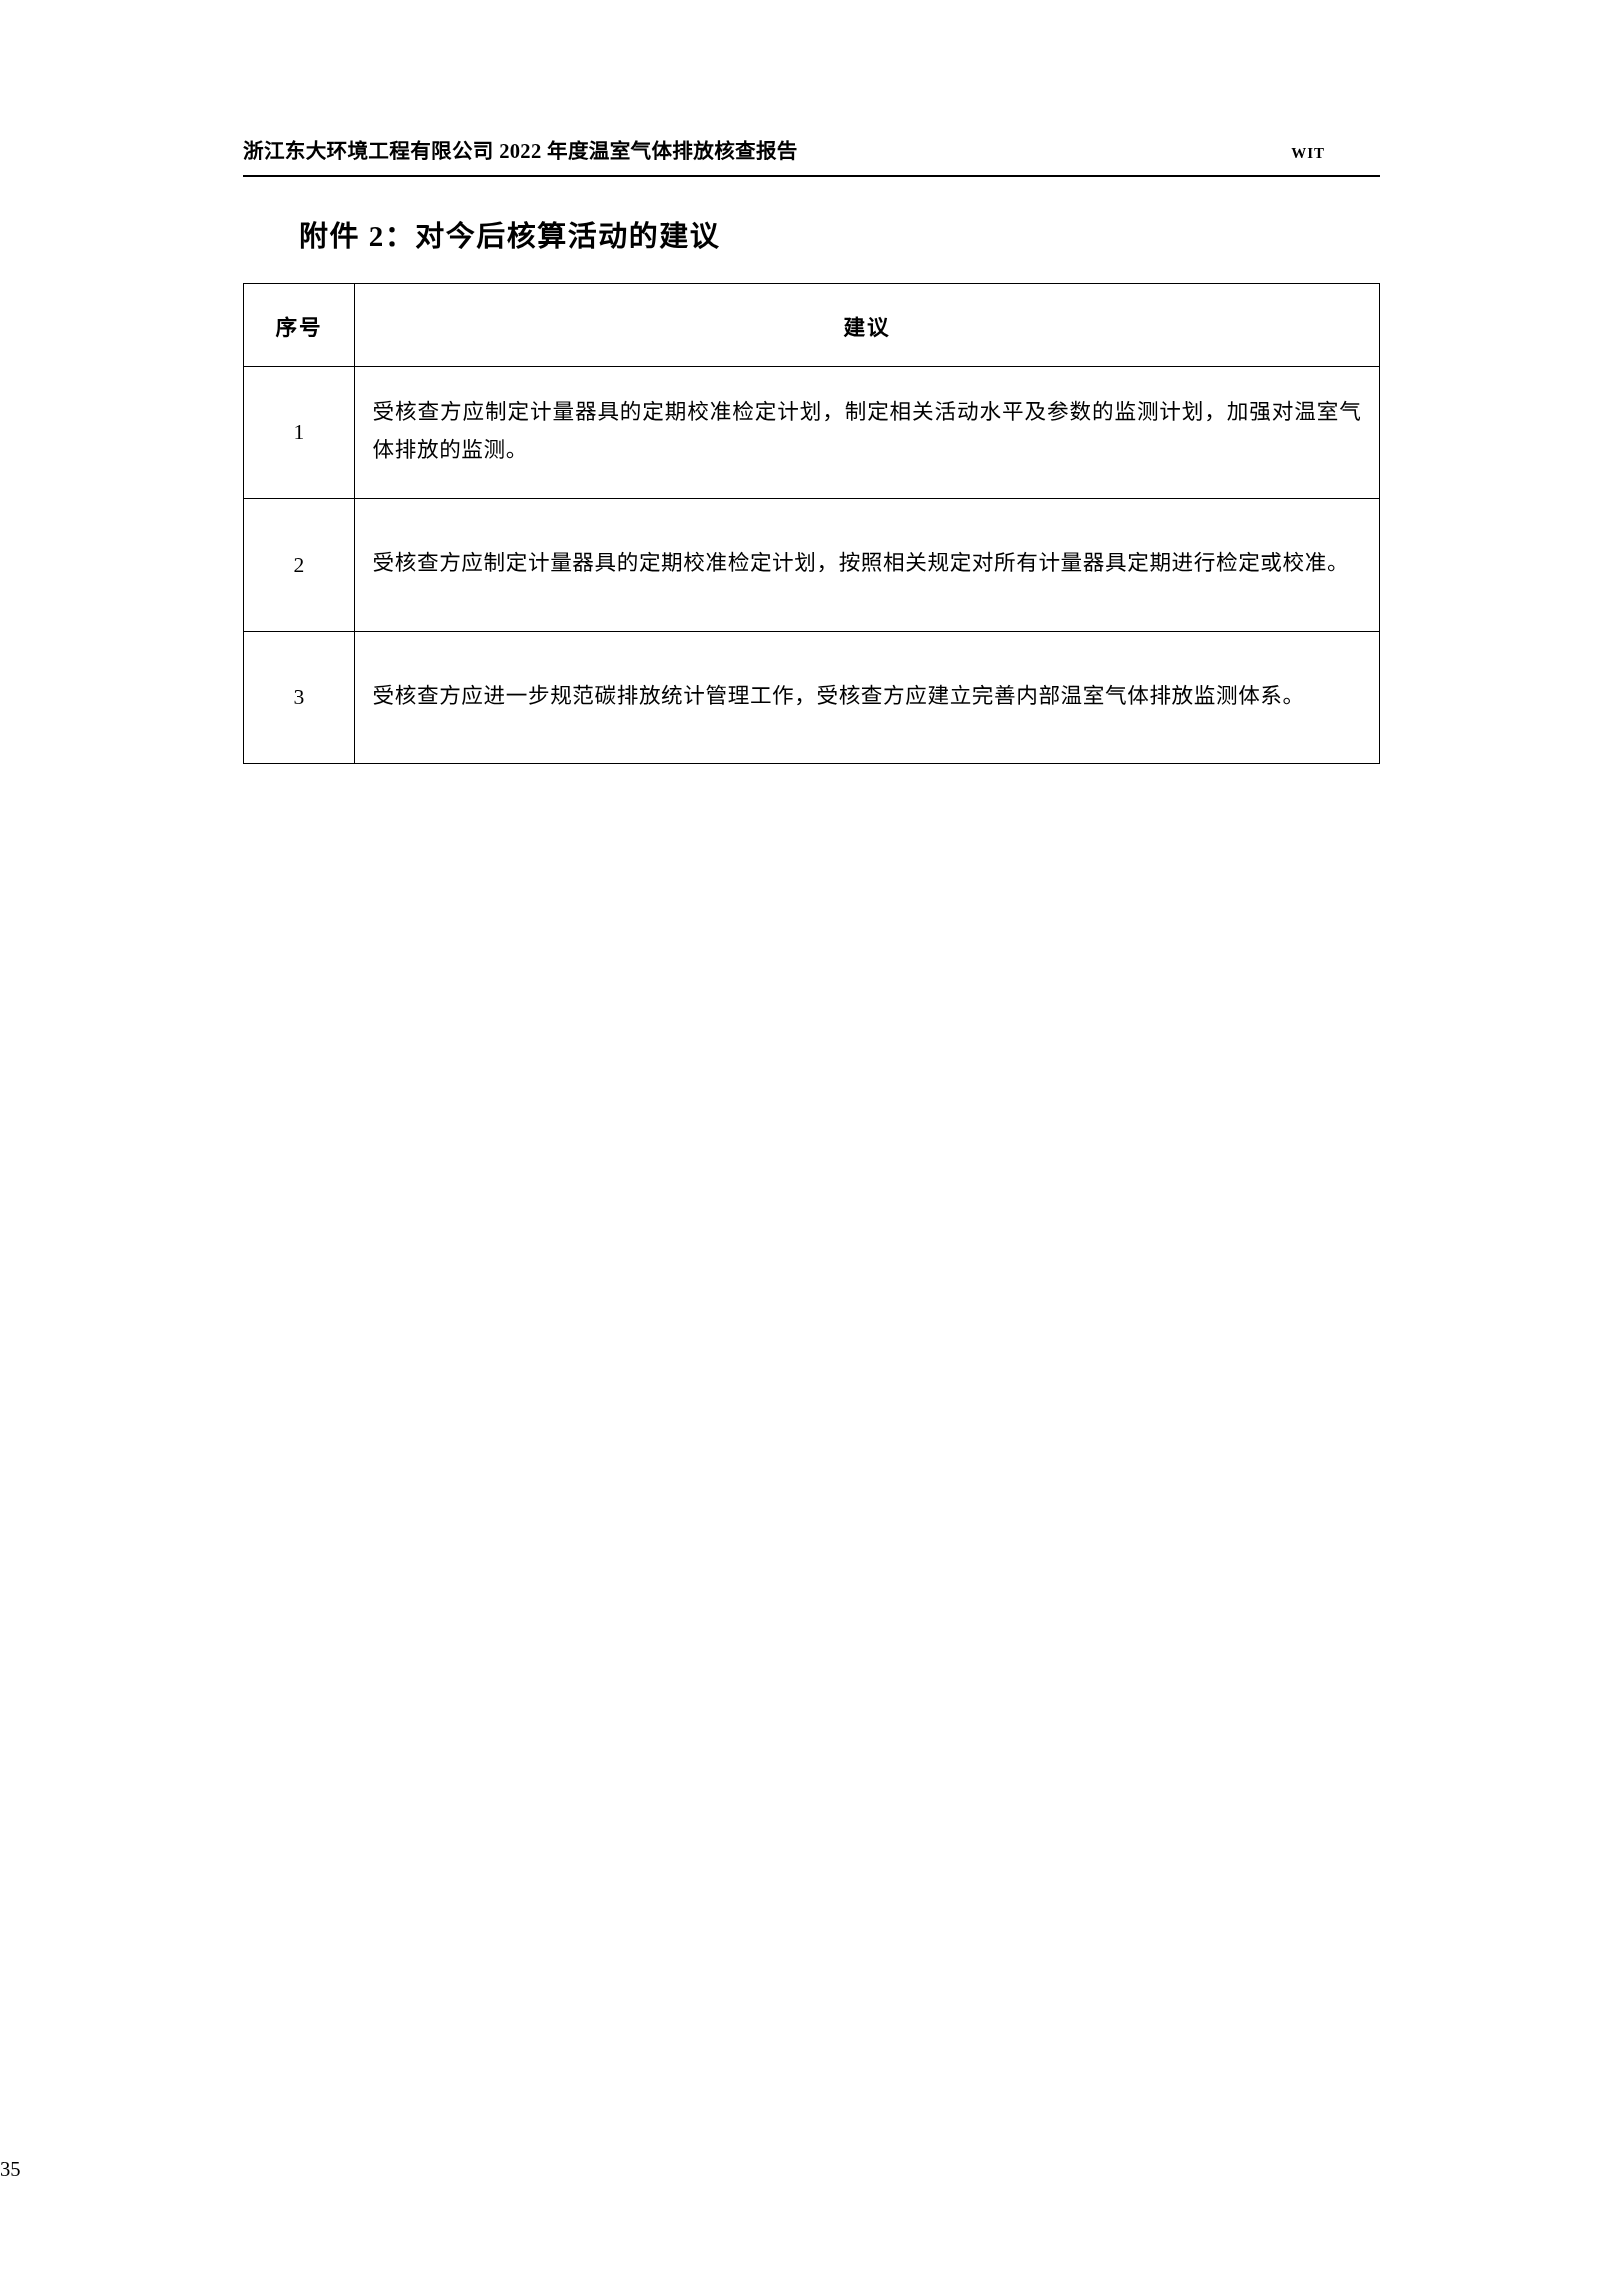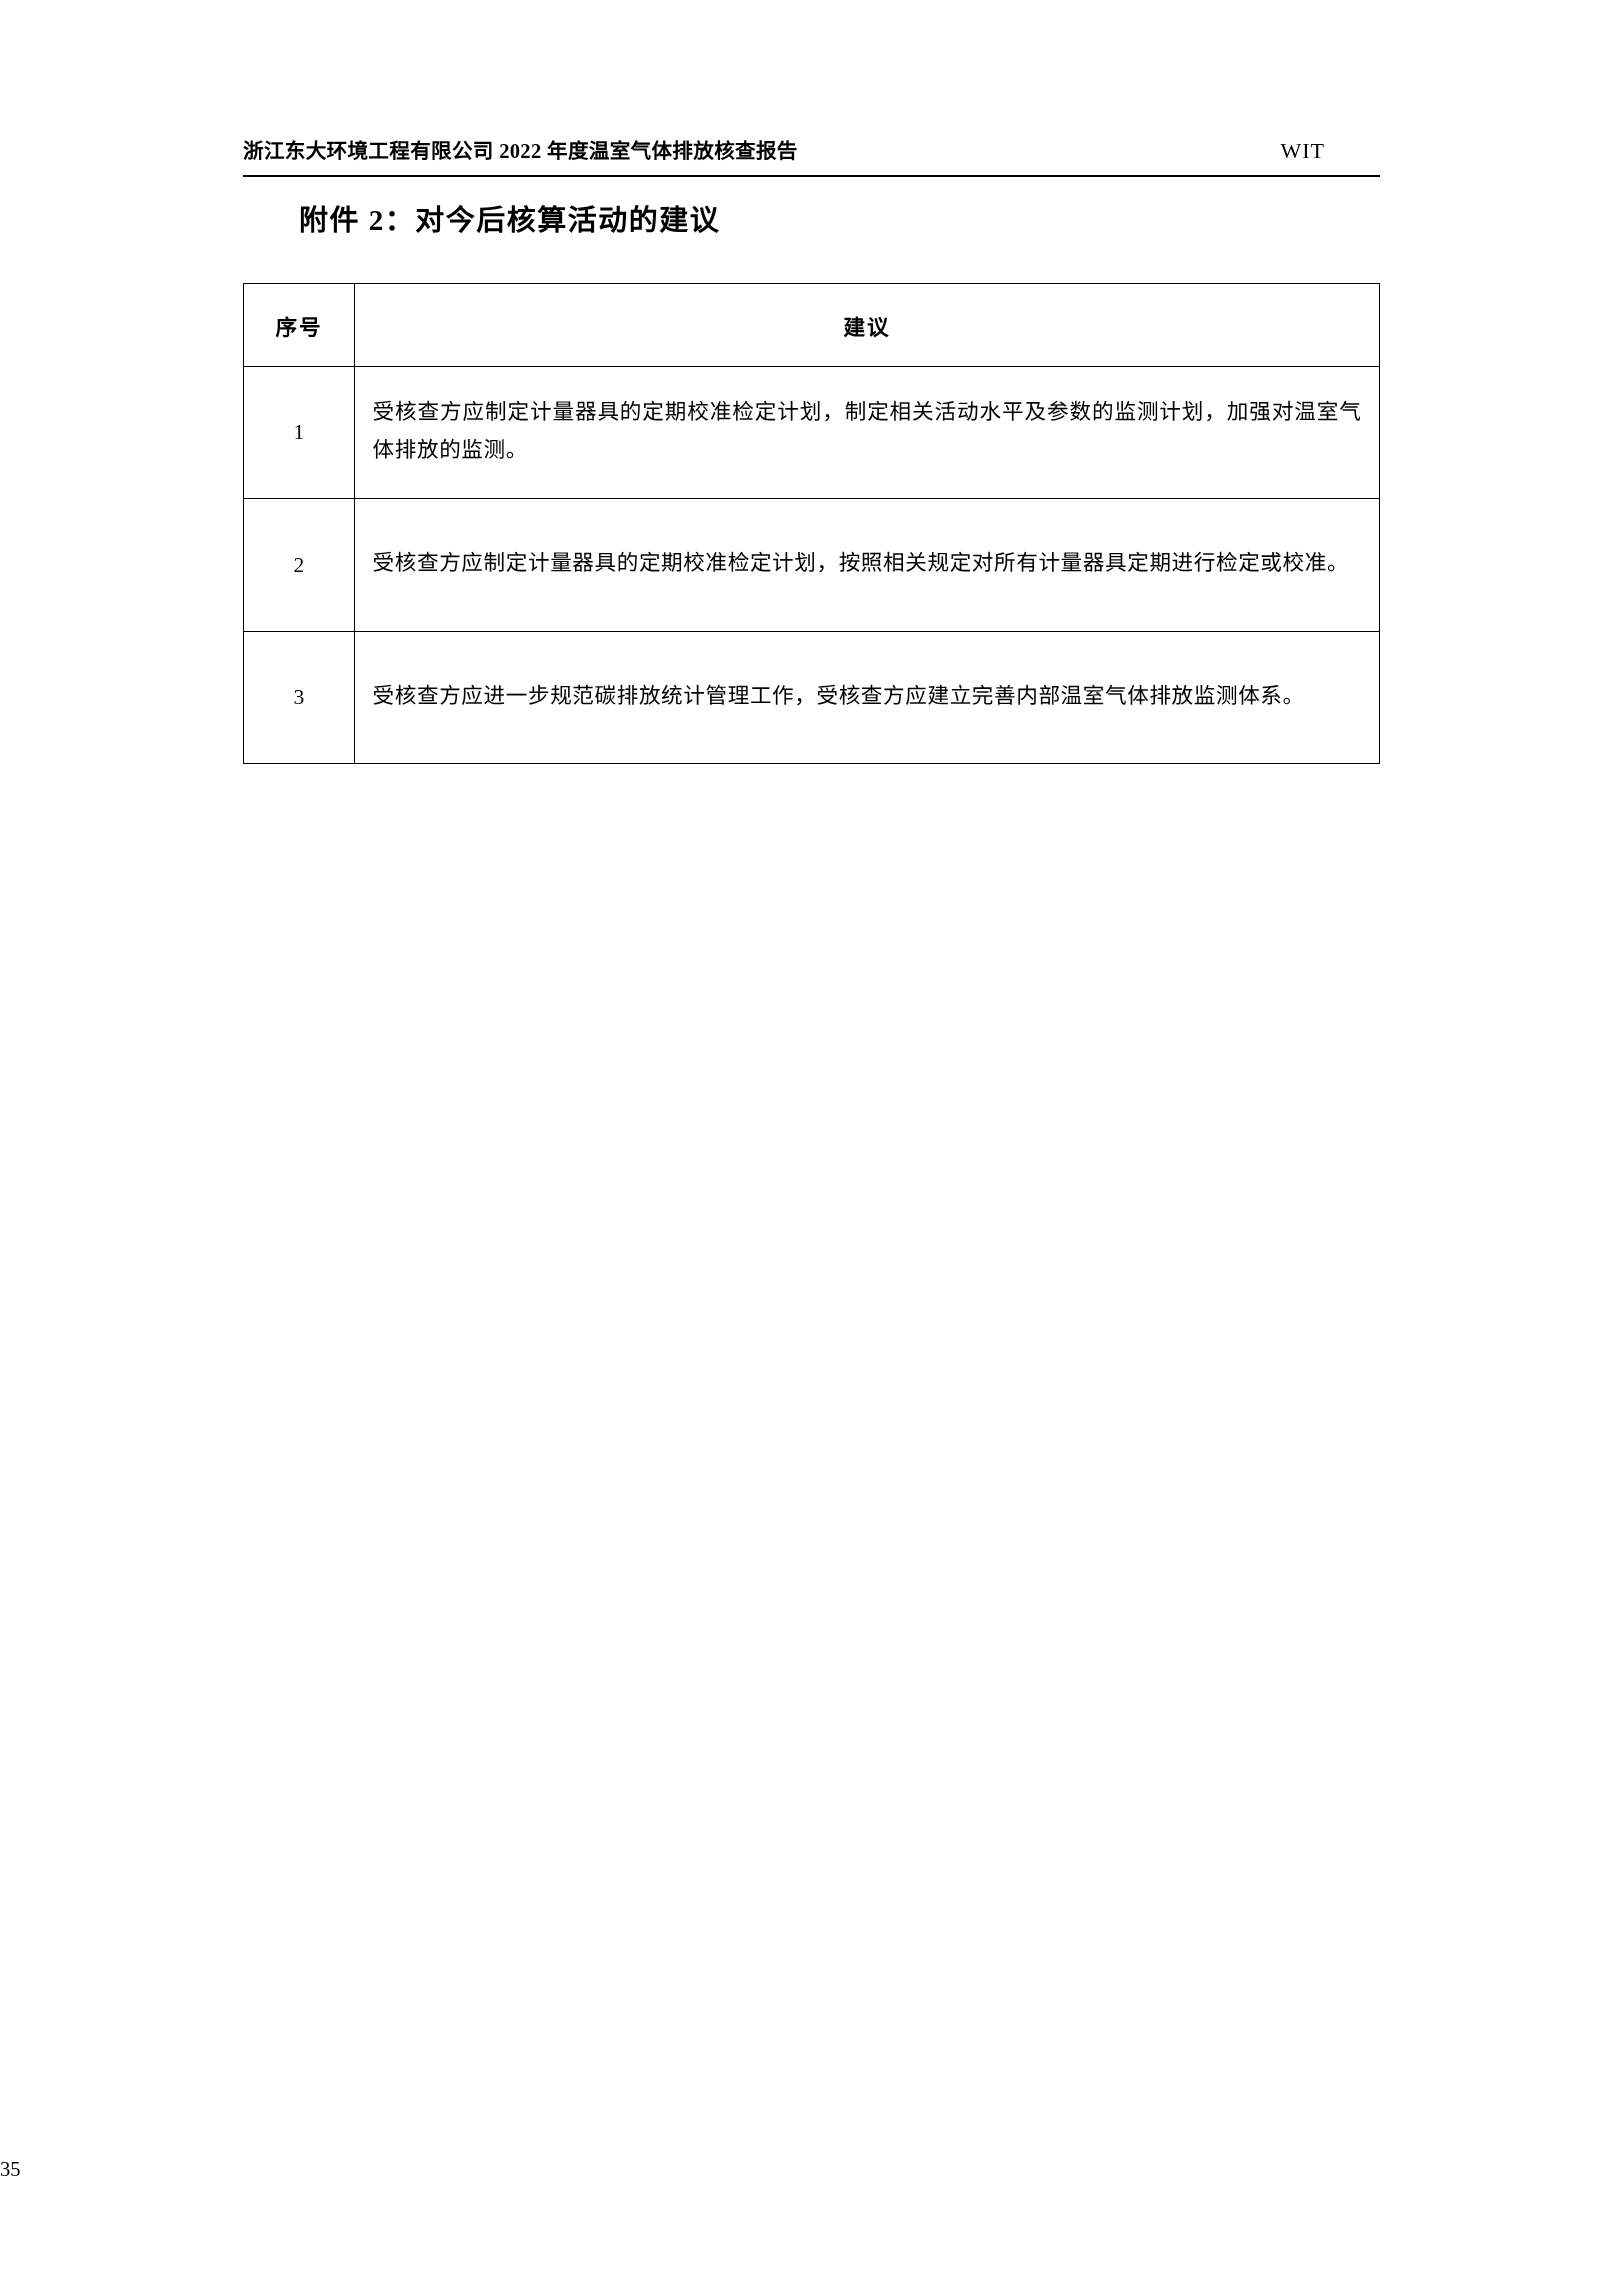--- a/index.html
+++ b/index.html
@@ -29,39 +29,39 @@
     align-items: baseline;
     justify-content: space-between;
   }
   .header-left {
     font-size: 20.6px;
     font-weight: bold;
     letter-spacing: 0.3px;
     white-space: nowrap;
   }
   .header-right {
-    font-size: 22px;
-    font-weight: normal;
+    font-size: 15px;
+    font-weight: bold;
     letter-spacing: 1px;
     padding-right: 55px;
   }
   .header-rule {
     position: absolute;
     left: 243px;
     top: 159px;
     width: 1137px;
     height: 0;
     border-top: 2px solid #000000;
   }
 
   
   .section-title {
     position: absolute;
     left: 299px;
-    top: 180px;
+    top: 196px;
     font-size: 29px;
     font-weight: bold;
     letter-spacing: 1.5px;
     white-space: nowrap;
   }
 
   
   .table-wrap {
     position: absolute;
     left: 243px;

